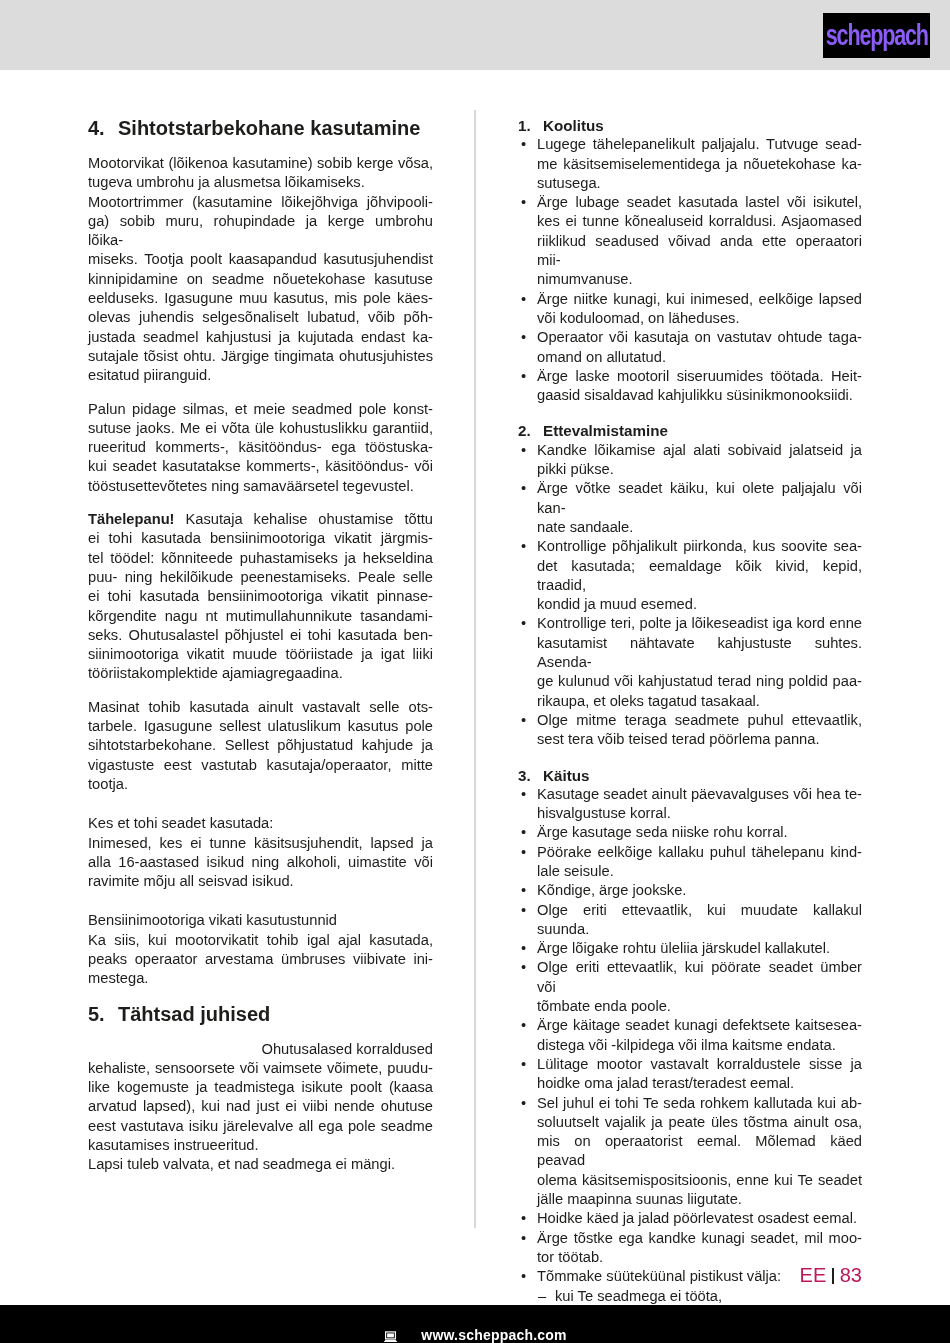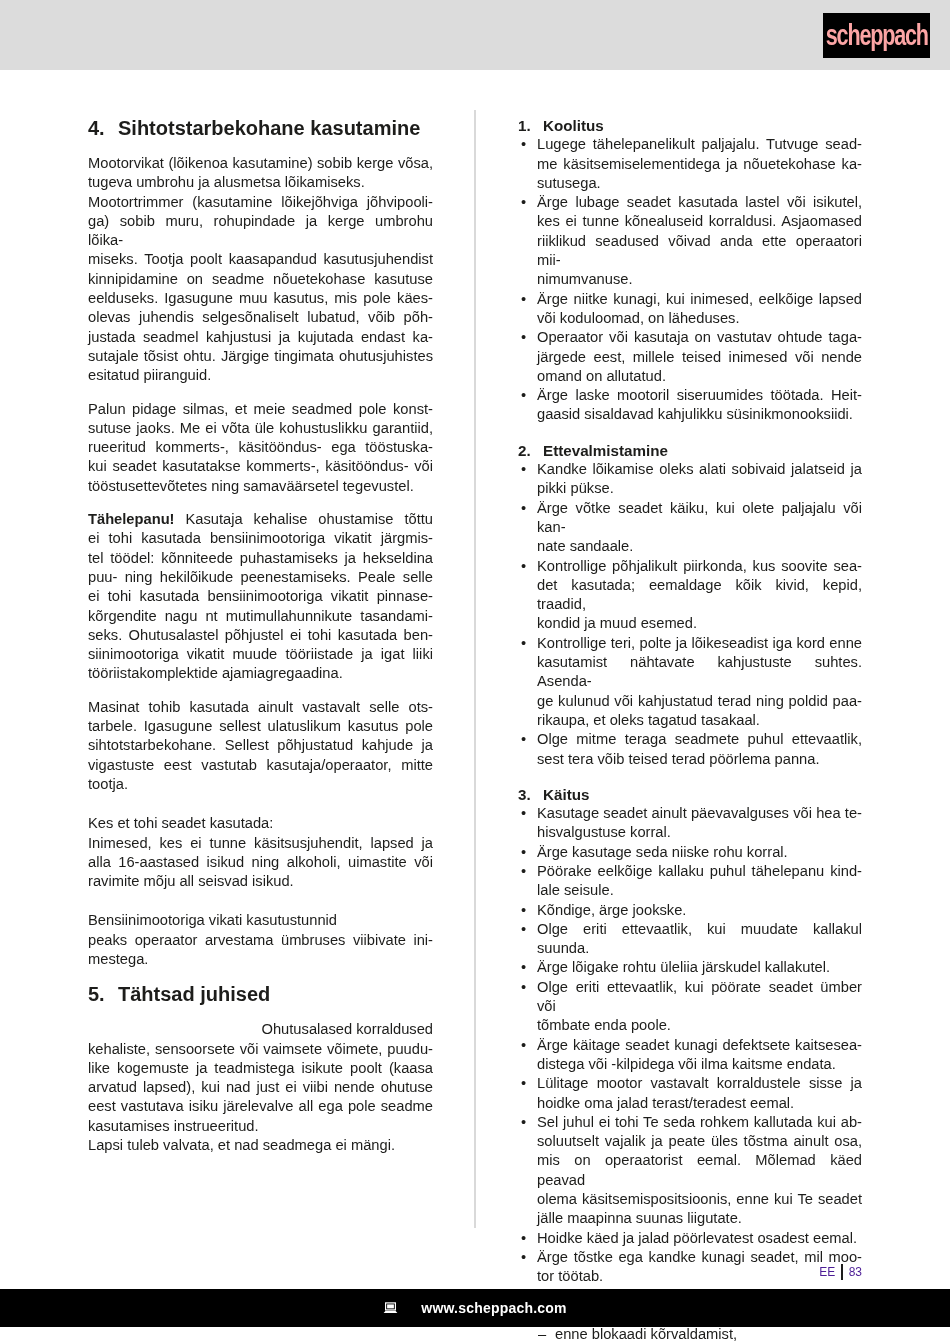--- a/index.html
+++ b/index.html
@@ -8,21 +8,21 @@
     width: 950px; height: 1343px;
     position: relative;
     background: #ffffff;
     font-family: "Liberation Sans", sans-serif;
     color: #1d1d1b;
     overflow: hidden;
   }
   .top-band { position: absolute; left: 0; top: 0; width: 100%; height: 70px; background: #dcdcdc; }
   .logo {
     position: absolute; left: 823px; top: 13px; width: 107px; height: 45px;
-    background: #000; color: #fca5a5;
+    background: #000; color: #8b5cf6;
     display: flex; align-items: center; justify-content: center; overflow: hidden;
   }
   .logo span {
     font-weight: 700; font-size: 27px; letter-spacing: -1.5px;
     transform: scale(0.8, 1.08); white-space: nowrap;
   }
   .divider { position: absolute; left: 474px; top: 110px; width: 2px; height: 1118px; background: #d9d9d9; }
 
   .col { position: absolute; top: 116px; font-size: 14.7px; line-height: 19.3px; }
   #col-left  { left: 88px;  width: 345px; }
@@ -44,28 +44,28 @@
   .h3 { font-weight: 400; margin-top: 20px; }
   .h1 + .h3 { margin-top: 0; text-align: right; }
 
   .bitem { position: relative; padding-left: 19px; }
   .bitem .marker { position: absolute; left: 3px; top: 0; }
   .bitem.dash { padding-left: 37px; }
   .bitem.dash .marker { left: 20px; }
 
   .page-num {
     position: absolute; top: 1264px; right: 88px;
-    font-size: 12px; display: flex; align-items: center; gap: 6px; color: #4c1d95;
+    font-size: 20px; display: flex; align-items: center; gap: 6px; color: #be185d;
   }
   .page-num .vbar { width: 1.5px; height: 16px; background: #1d1d1b; display: inline-block; }
 
   .footer {
-    position: absolute; left: 0; bottom: 16px; width: 100%; height: 38px;
+    position: absolute; left: 0; bottom: 0; width: 100%; height: 38px;
     background: #000; color: #fff;
-    display: flex; align-items: center; justify-content: center; gap: 23px;
+    display: flex; align-items: flex-end; justify-content: center; gap: 23px;
   }
   .footer .url { font-size: 14px; font-weight: 700; letter-spacing: 0.2px; }
   .icon-computer svg { display: block; }
 </style>
 </head>
 <body>
 
 <div class="top-band"></div>
 
 <div class="logo">
@@ -120,20 +120,21 @@
       <div class="line last">tootja.</div>
     </div>
     <div class="block h3">Kes et tohi seadet kasutada:</div>
     <div class="block p">
       <div class="line">Inimesed, kes ei tunne käsitsusjuhendit, lapsed ja</div>
       <div class="line">alla 16-aastased isikud ning alkoholi, uimastite või</div>
       <div class="line last">ravimite mõju all seisvad isikud.</div>
     </div>
     <div class="block h3">Bensiinimootoriga vikati kasutustunnid</div>
     <div class="block p">
+      <div class="line">Ka siis, kui mootorvikatit tohib igal ajal kasutada,</div>
       <div class="line">peaks operaator arvestama ümbruses viibivate ini-</div>
       <div class="line last">mestega.</div>
     </div>
     <div class="block h1">
       <span class="num">5.</span>
       <span class="htext">Tähtsad juhised</span>
     </div>
     <div class="block h3">Ohutusalased korraldused</div>
     <div class="block p">
       <div class="line">kehaliste, sensoorsete või vaimsete võimete, puudu-</div>
@@ -166,37 +167,36 @@
         <div class="line last">nimumvanuse.</div>
       </div>
       <div class="bitem">
         <span class="marker">•</span>
         <div class="line">Ärge niitke kunagi, kui inimesed, eelkõige lapsed</div>
         <div class="line last">või koduloomad, on läheduses.</div>
       </div>
       <div class="bitem">
         <span class="marker">•</span>
         <div class="line">Operaator või kasutaja on vastutav ohtude taga-</div>
-        <div class="line">järgede eest, millele teised inimesed või nende</div>
         <div class="line last">omand on allutatud.</div>
       </div>
       <div class="bitem">
         <span class="marker">•</span>
         <div class="line">Ärge laske mootoril siseruumides töötada. Heit-</div>
         <div class="line last">gaasid sisaldavad kahjulikku süsinikmonooksiidi.</div>
       </div>
     </div>
     <div class="block h2">
       <span class="num">2.</span>
       <span class="htext">Ettevalmistamine</span>
     </div>
     <div class="block bullets">
       <div class="bitem">
         <span class="marker">•</span>
-        <div class="line">Kandke lõikamise oleks alati sobivaid jalatseid ja</div>
+        <div class="line">Kandke lõikamise ajal alati sobivaid jalatseid ja</div>
         <div class="line last">pikki pükse.</div>
       </div>
       <div class="bitem">
         <span class="marker">•</span>
         <div class="line">Ärge võtke seadet käiku, kui olete paljajalu või kan-</div>
         <div class="line last">nate sandaale.</div>
       </div>
       <div class="bitem">
         <span class="marker">•</span>
         <div class="line">Kontrollige põhjalikult piirkonda, kus soovite sea-</div>

